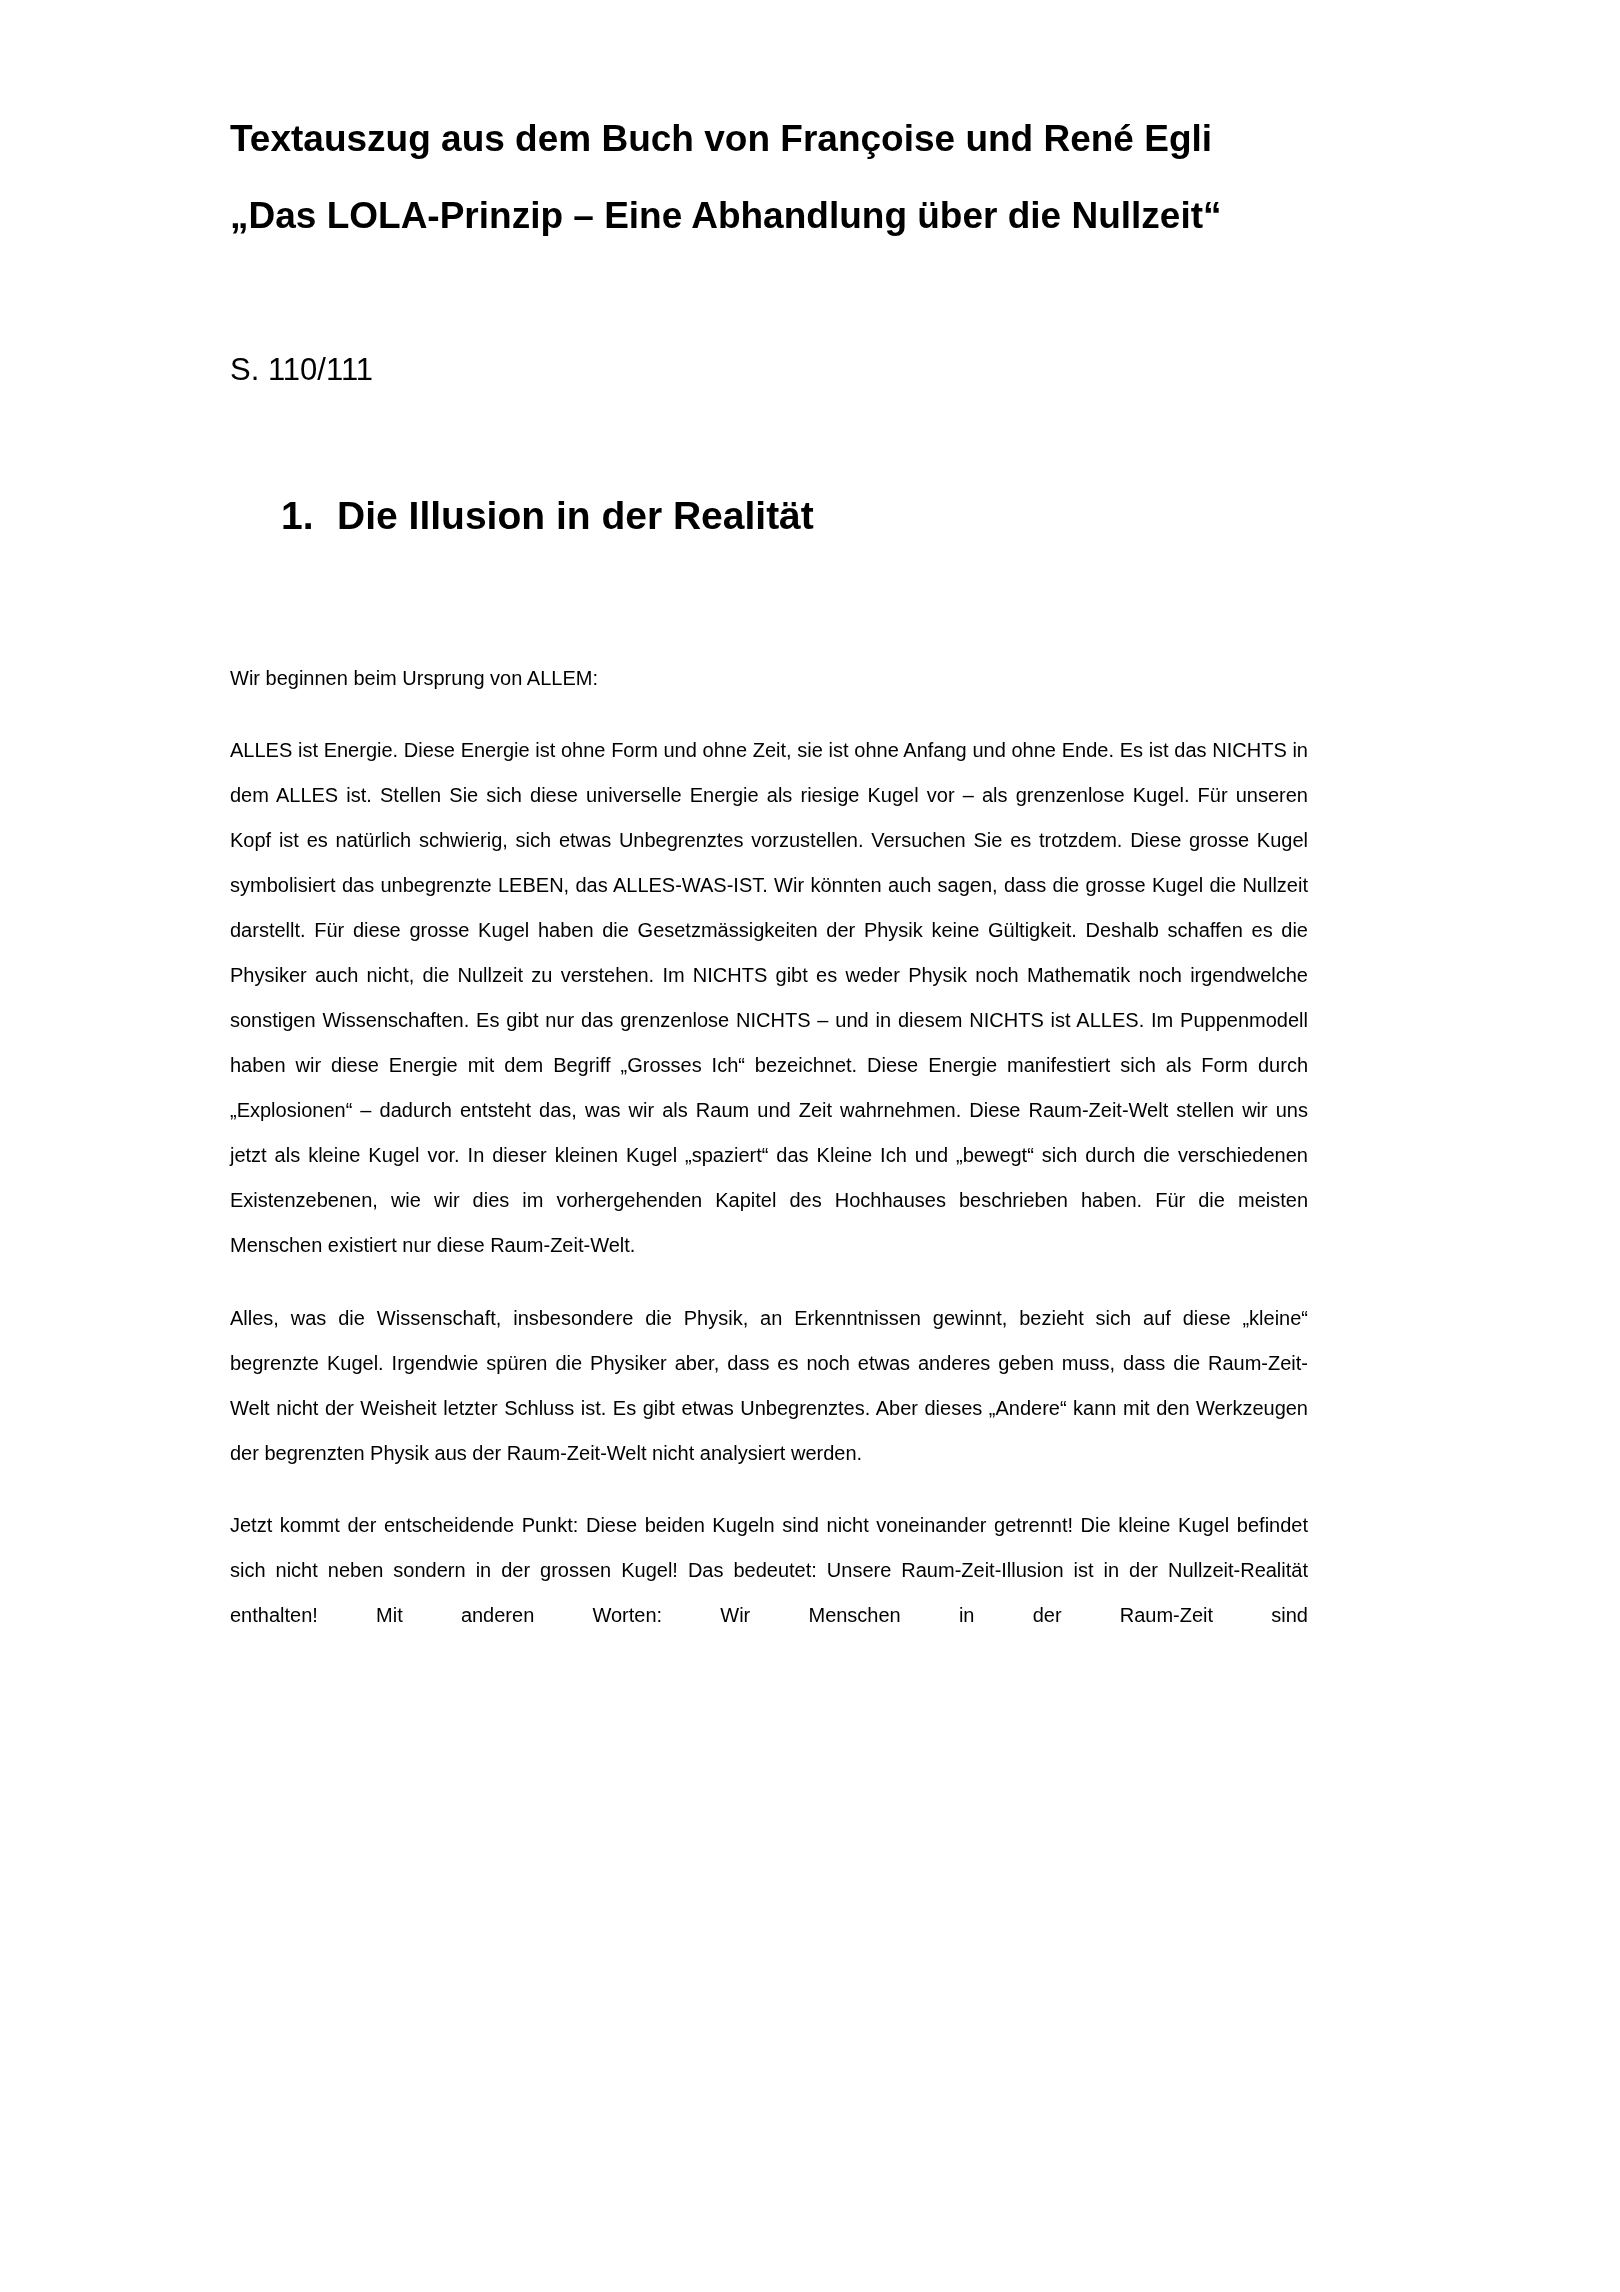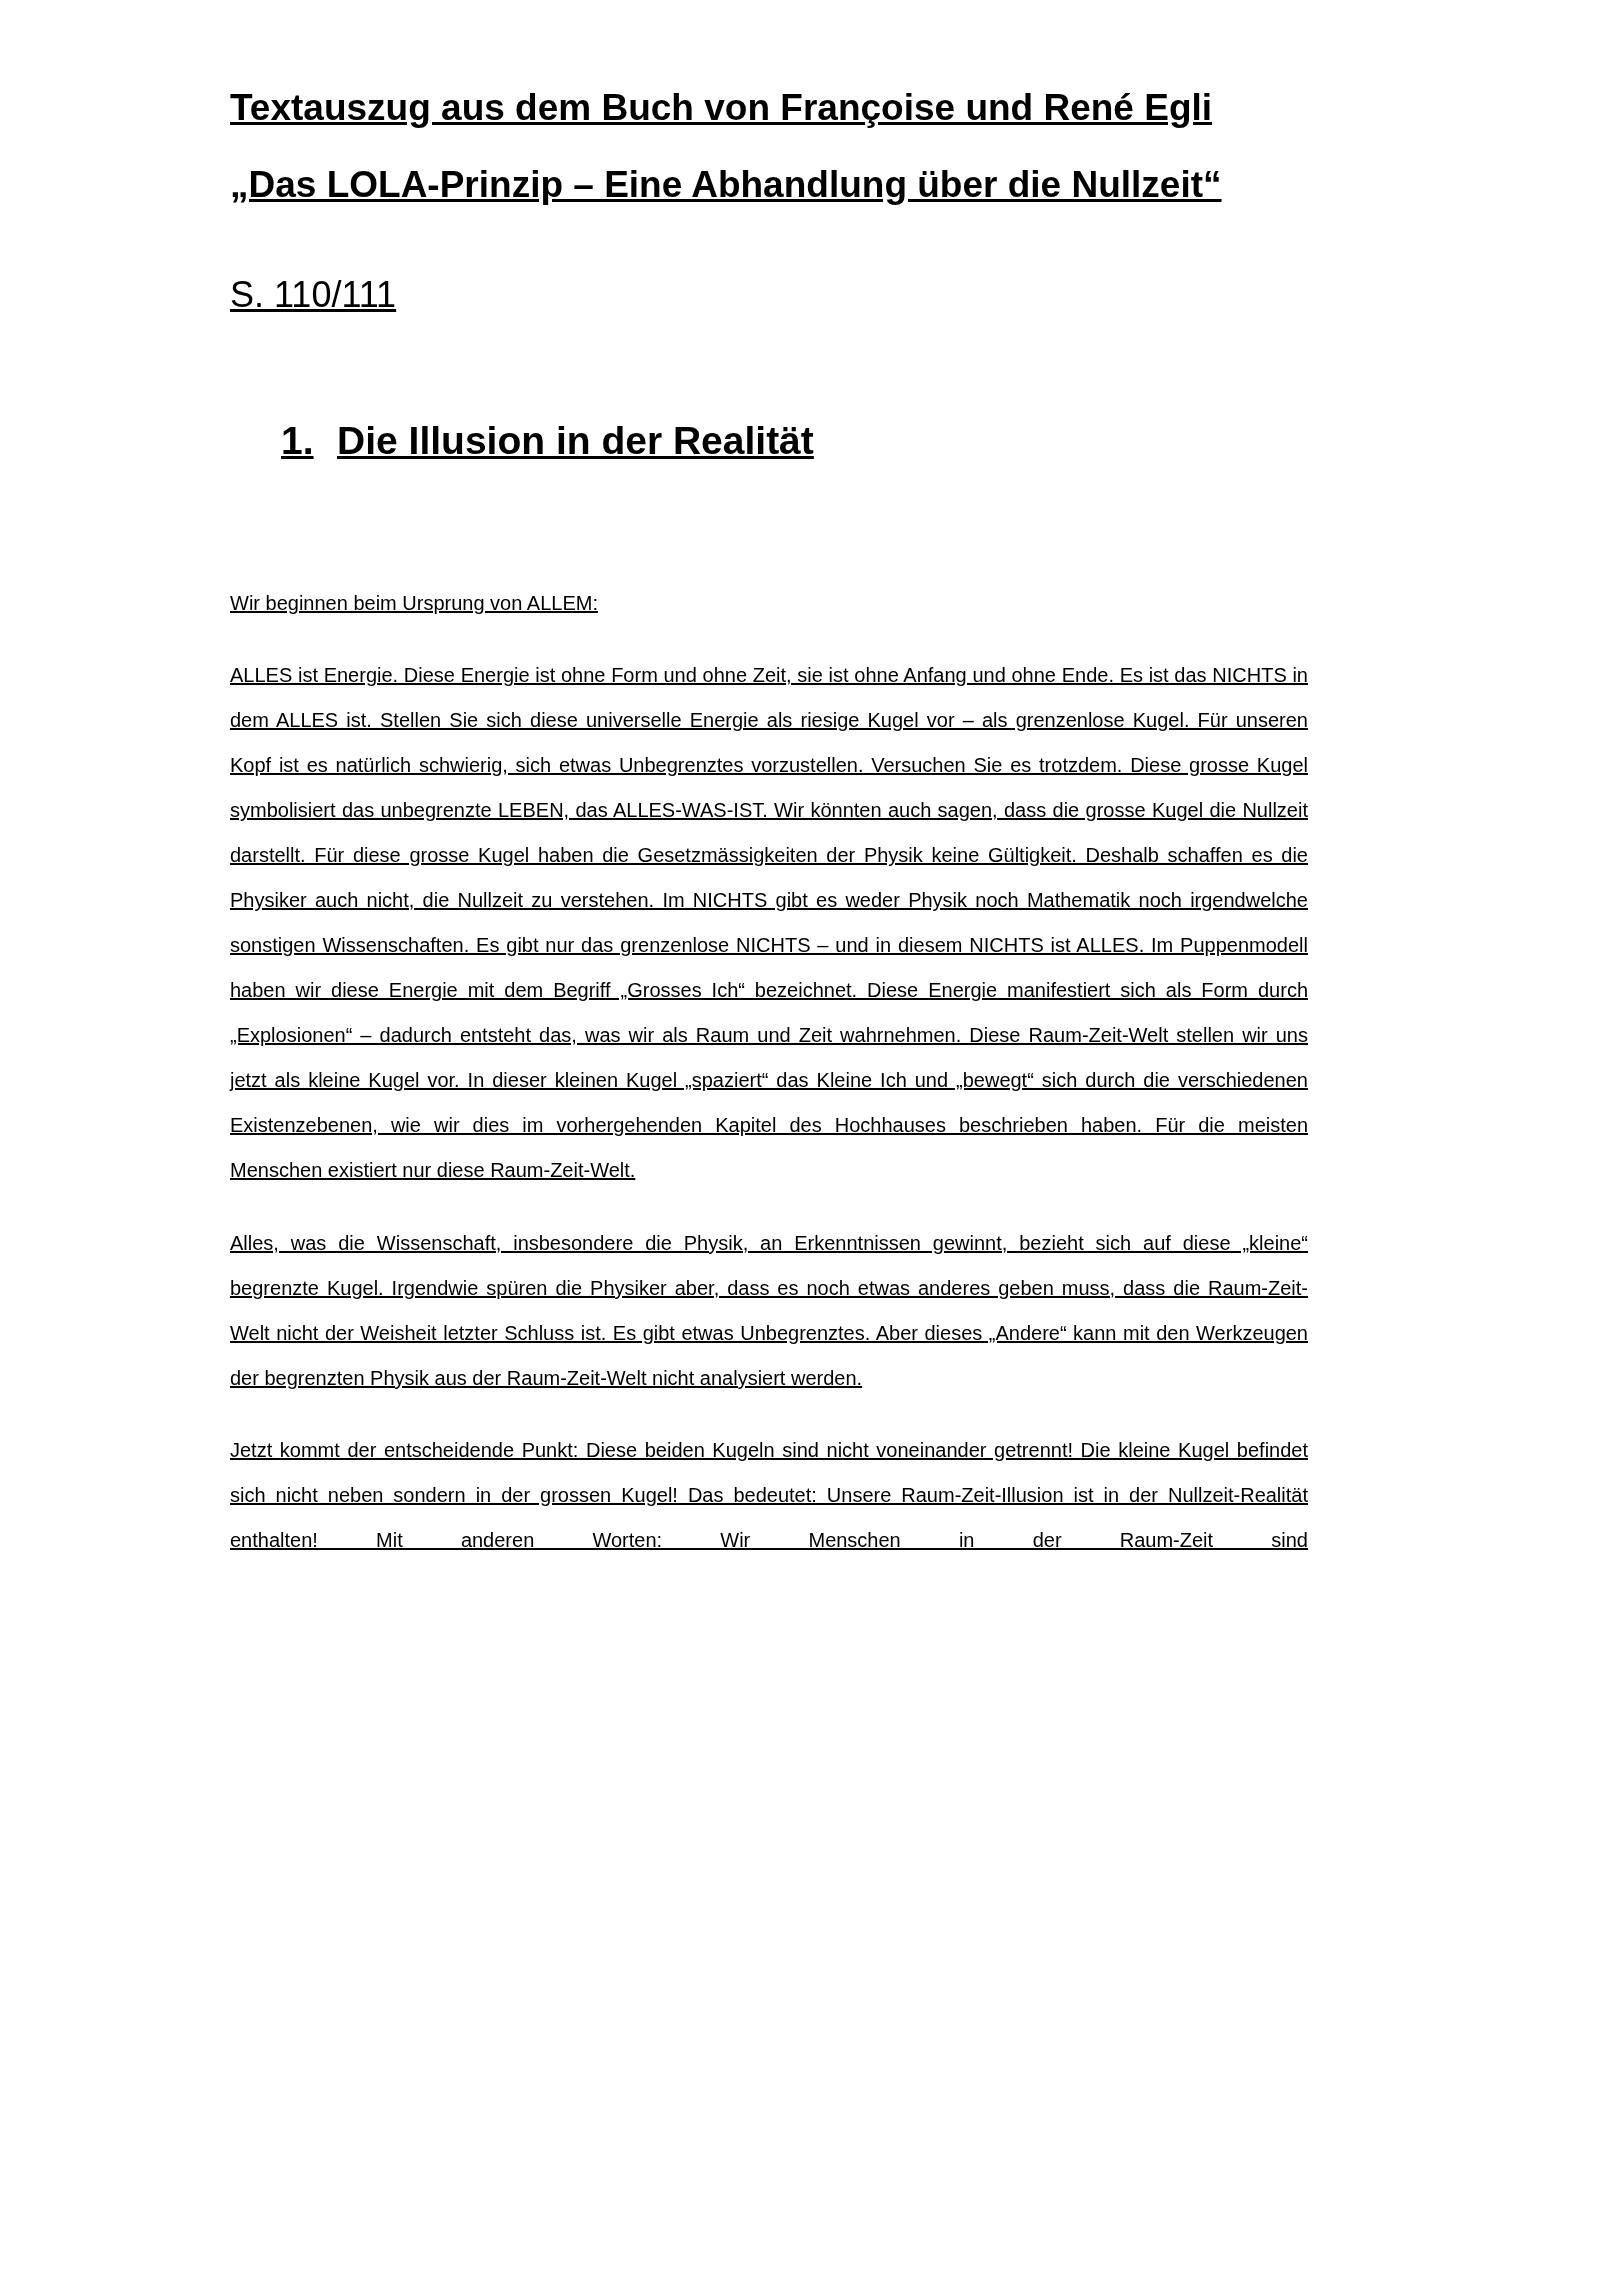--- a/index.html
+++ b/index.html
@@ -12,39 +12,38 @@
     width: 1620px;
     height: 2293px;
     background: #ffffff;
     color: #000000;
     font-family: "Liberation Sans", sans-serif;
     overflow: hidden;
     box-sizing: border-box;
   }
   .content {
     box-sizing: border-box;
-    padding: 84px 312px 0 230px; 
-    text-decoration: underline;
+    padding: 115px 312px 0 230px; 
   }
   .doc-title {
     font-size: 37px;
     font-weight: bold;
     line-height: 47px;
     margin: 0;
   }
   .doc-subtitle {
     font-size: 37px;
     font-weight: bold;
     line-height: 47px;
     margin: 30px 0 0 0;
   }
   .page-ref {
-    font-size: 36px;
+    font-size: 31px;
     line-height: 45px;
-    margin: 64px 0 0 0;
+    margin: 108px 0 0 0;
   }
   .section-heading {
     display: flex;
     align-items: baseline;
     gap: 23.5px;
     font-size: 39px;
     font-weight: bold;
     line-height: 47px;
     margin: 100px 0 0 51px;
   }

